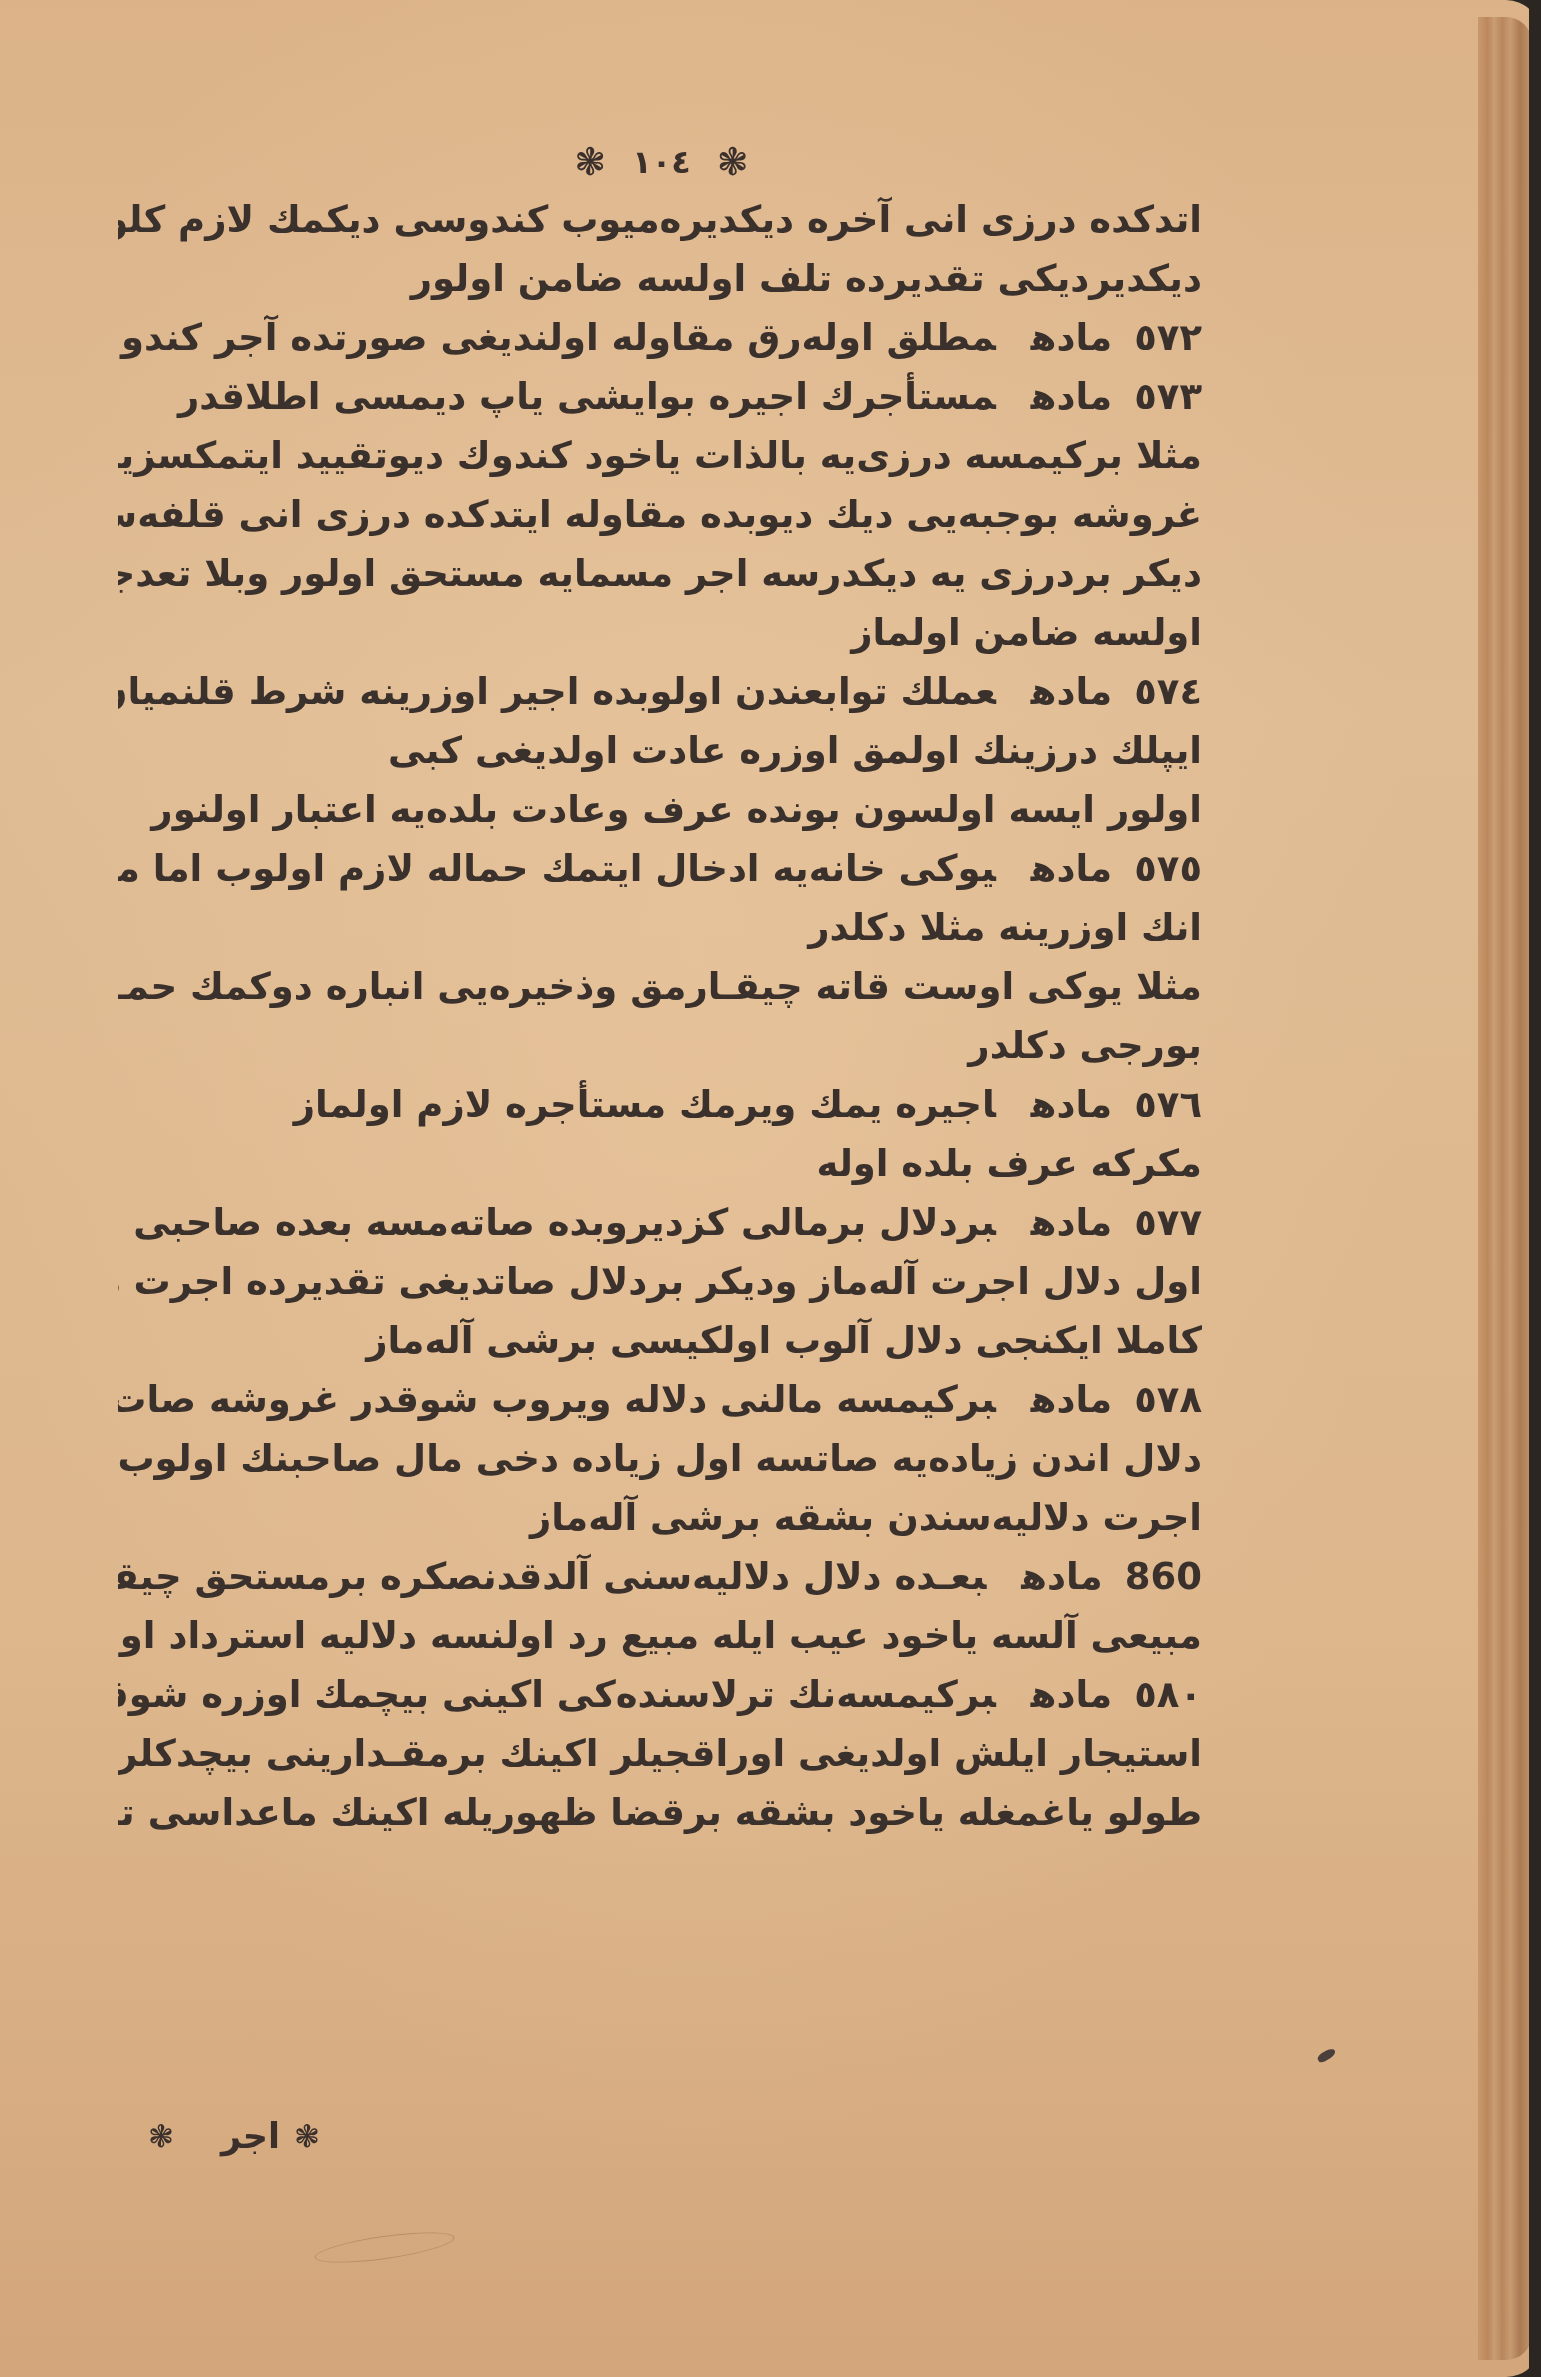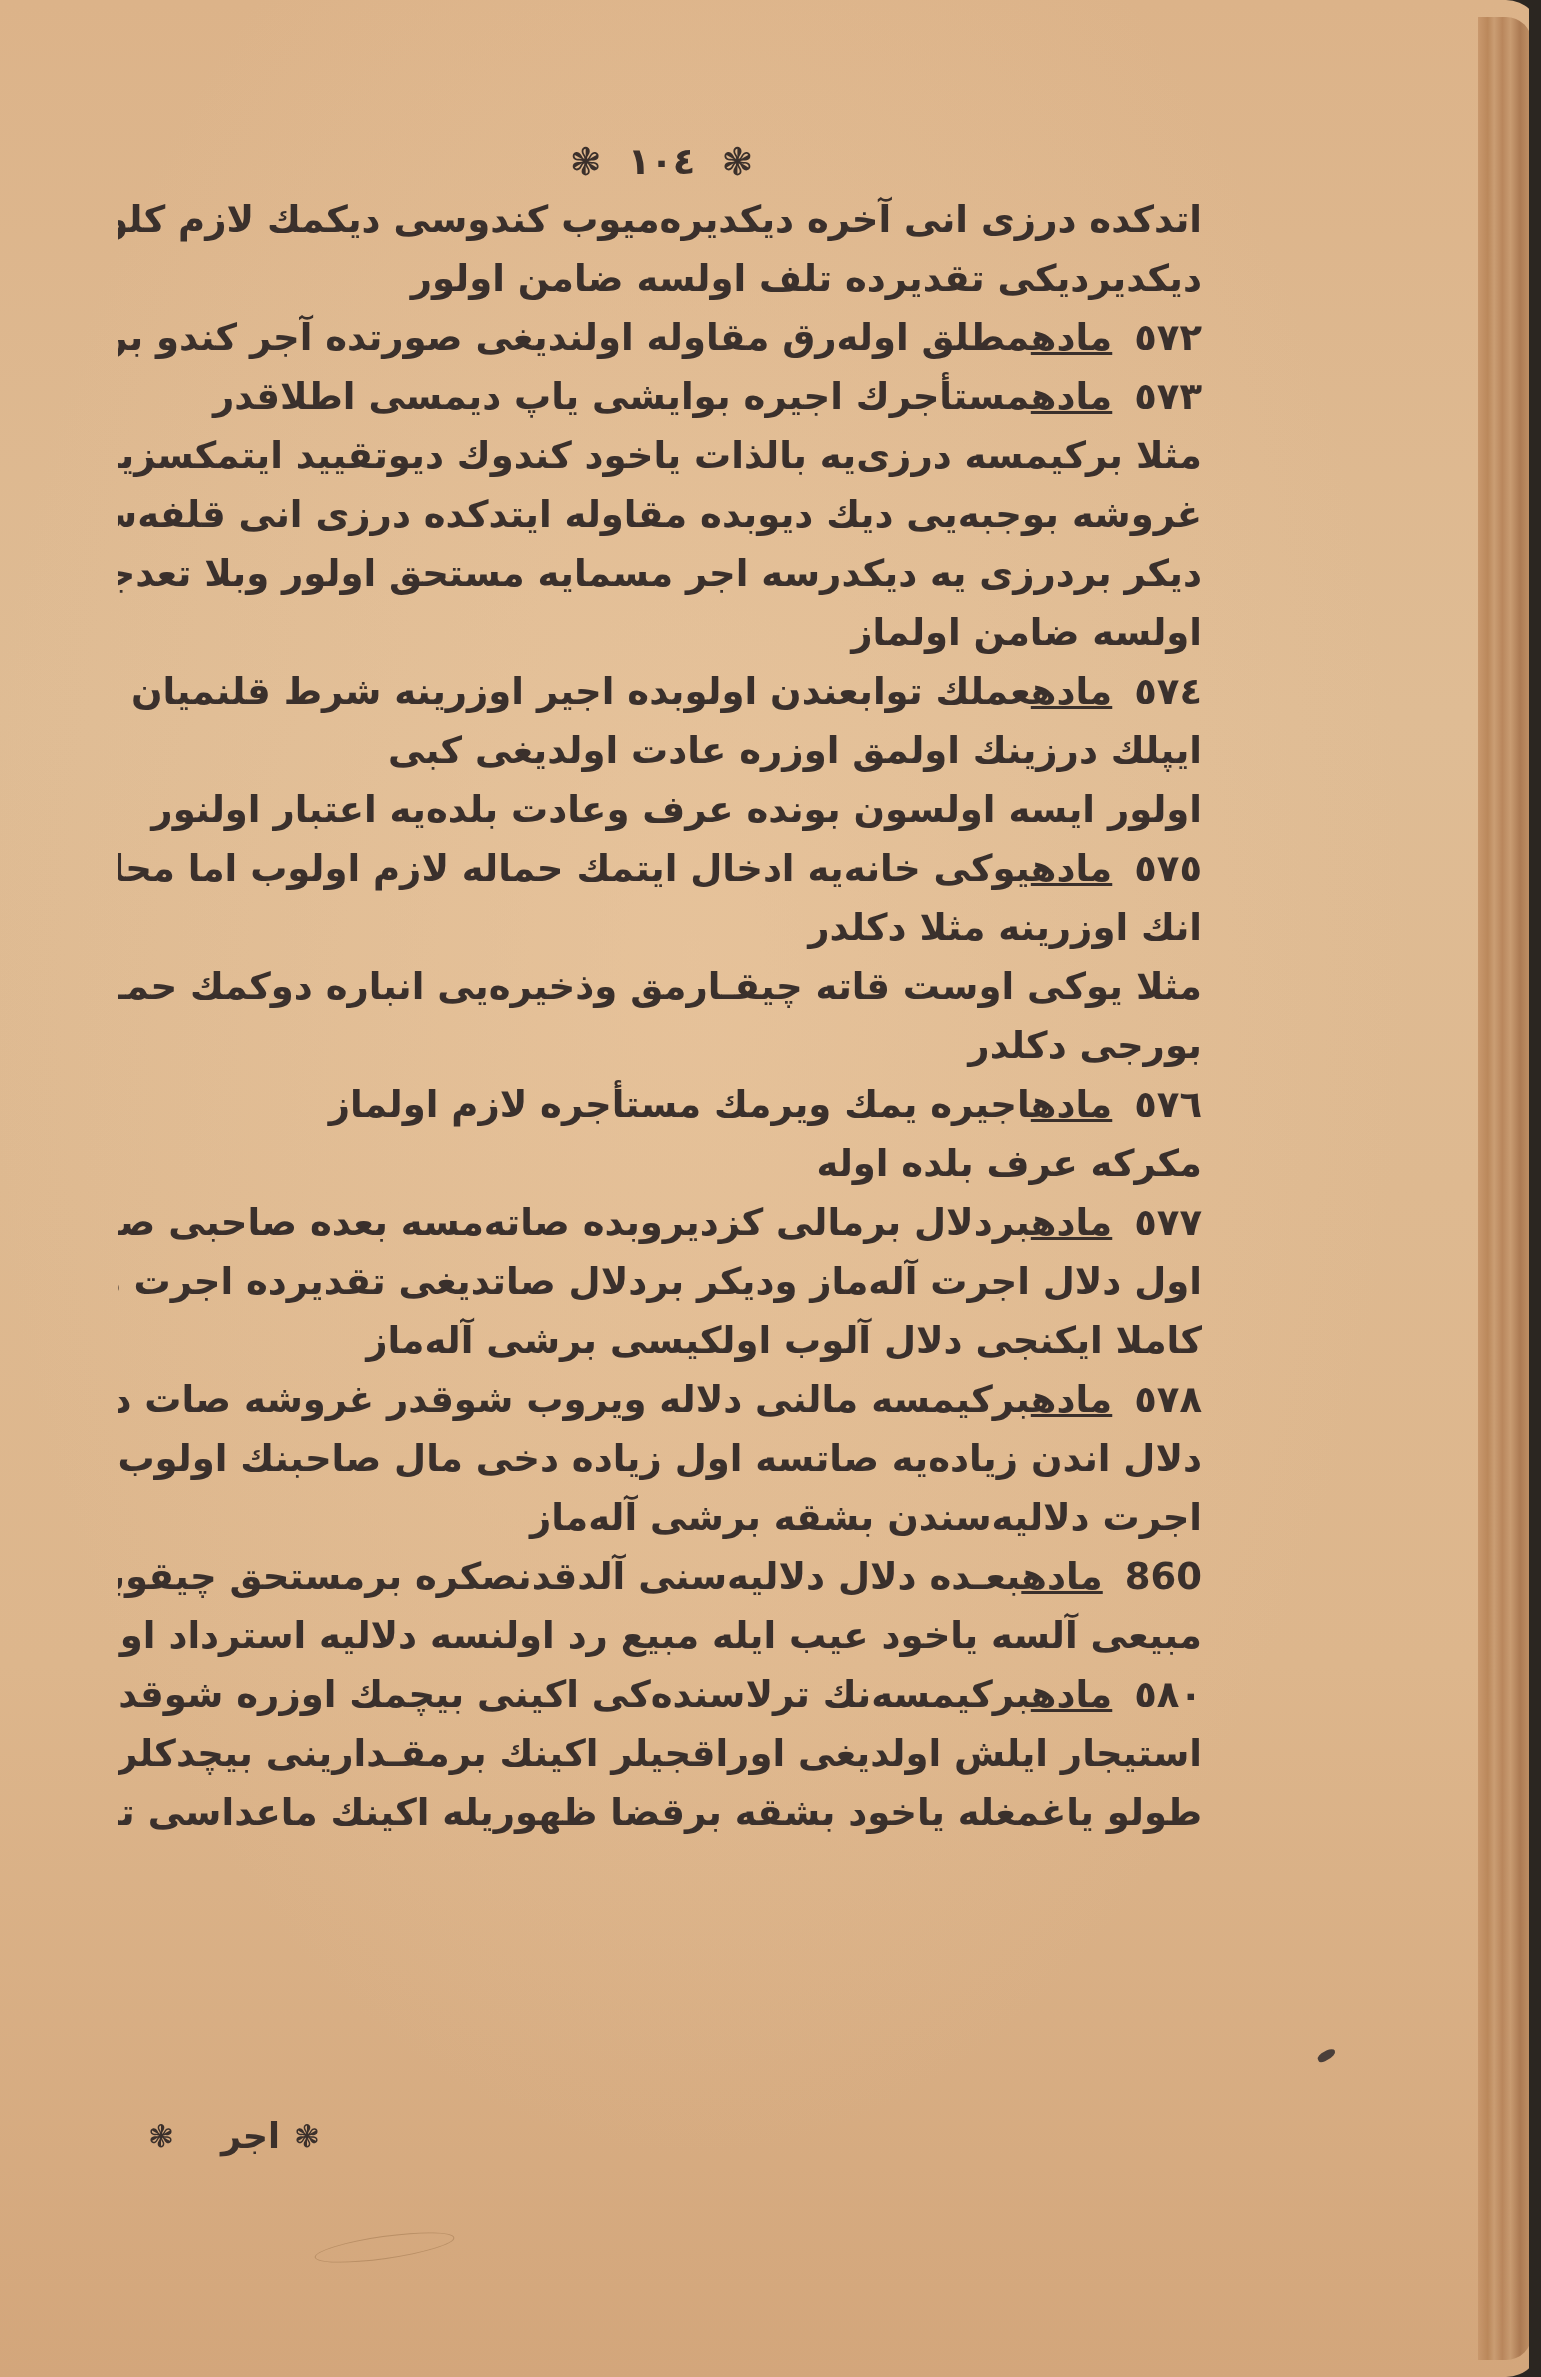--- a/index.html
+++ b/index.html
@@ -60,21 +60,21 @@
     color: #3b302b;
   }
   .ornament {
     font-size: 38px;
     line-height: 1;
     color: #3b302b;
   }
   .page-number {
     font-family: "DejaVu Sans", sans-serif;
     font-weight: bold;
-    font-size: 37px;
+    font-size: 32px;
     letter-spacing: 5.2px;
     color: #3b302b;
   }
   .text-block {
     position: absolute;
     top: 190px;
     left: 118px;
     width: 1084px;
     direction: rtl;
     color: #3a302c;
@@ -90,21 +90,21 @@
     text-align: justify;
     text-align-last: justify;
   }
   .line.short {
     text-align-last: right;
   }
   .line .num {
     margin-left: 22px;
   }
   .line .mad {
-    text-decoration: underline;
+    margin-left: 35px;
   }
   .footer {
     position: absolute;
     top: 2116px;
     left: 148px;
     display: flex;
     align-items: center;
     gap: 14px;
     color: #3b302b;
     direction: rtl;

